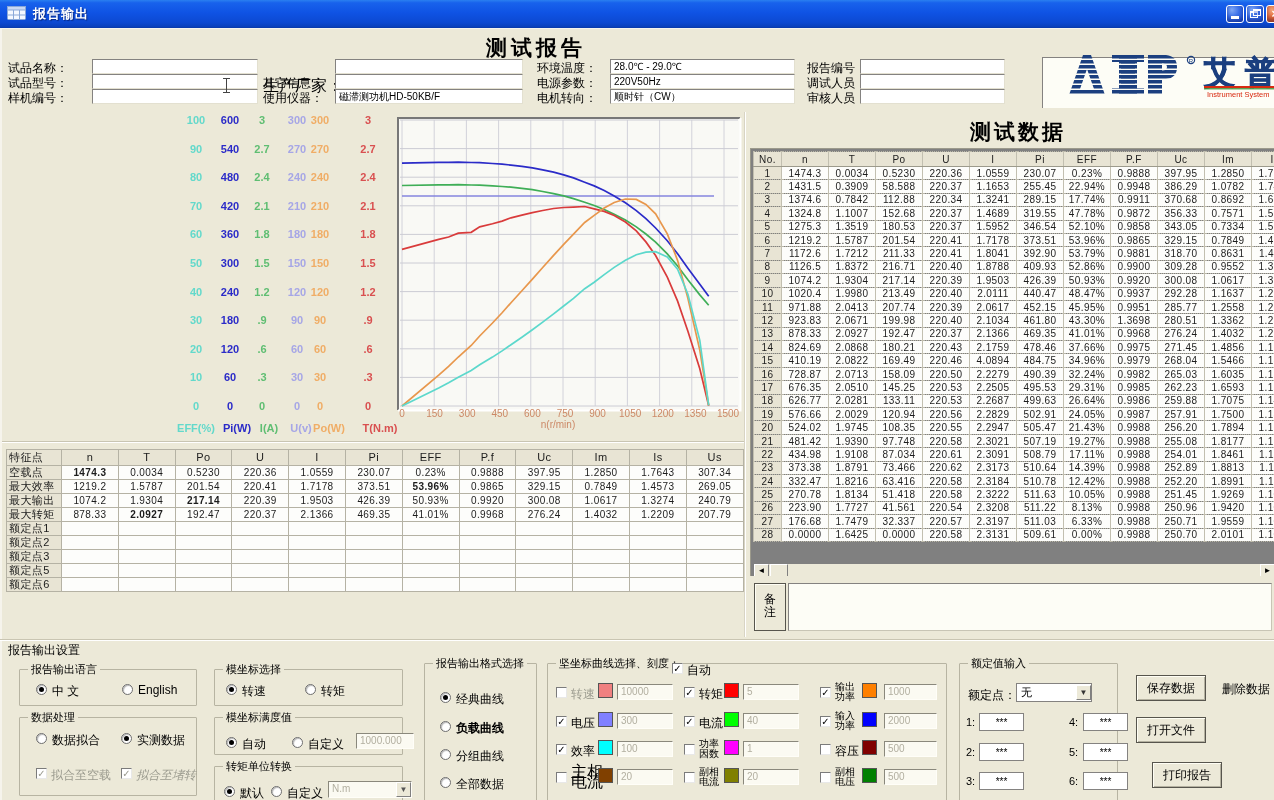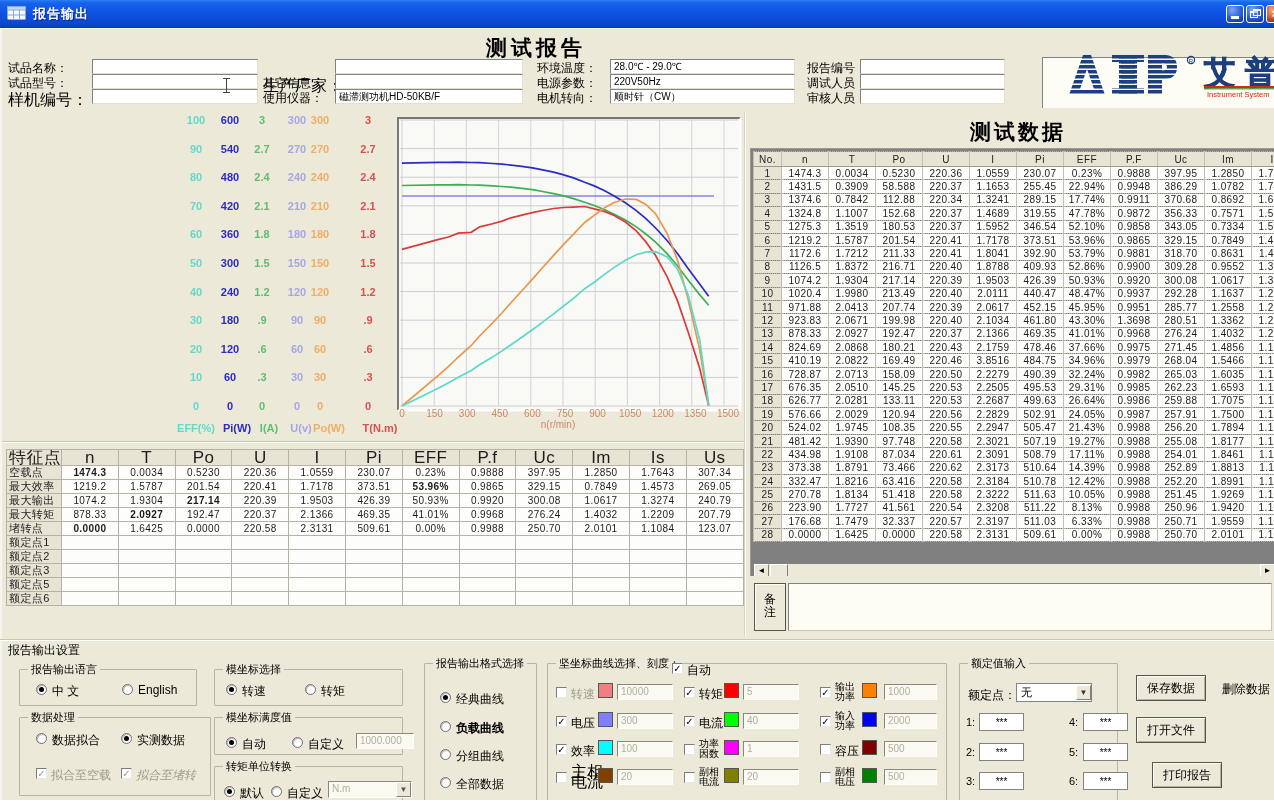--- a/index.html
+++ b/index.html
@@ -27,21 +27,21 @@
 .dinp{position:absolute;background:#fbfaf2;border-top:1px solid #8a887c;border-left:1px solid #8a887c;border-bottom:1px solid #fffef8;border-right:1px solid #fffef8;color:#b2afa0;font-size:10px;line-height:14px;padding-left:3px;}
 .btn{position:absolute;background:#ece9d8;border:1px solid #57554d;box-shadow:inset 1px 1px 0 #fffef4, inset -1px -1px 0 #b4b1a0;font-size:12px;text-align:center;}
 
 table{border-collapse:collapse;table-layout:fixed;}
 .dtab{position:absolute;left:753px;top:150px;width:546px;}
 .dtab td,.dtab th{letter-spacing:0.4px;border-left:1px solid #c2bfb0;border-right:1px solid #c2bfb0;border-top:1px dotted #bab7a8;border-bottom:1px dotted #bab7a8;font-size:10px;font-weight:normal;text-align:center;padding:0;color:#1c1c1c;background:#fdfdfb;overflow:hidden;white-space:nowrap;}
 .dtab th{background:#e8e4d4;border-bottom:1px solid #9c9a8c;height:15px;font-size:10px;letter-spacing:0.5px;}
 .dtab td.no{background:#e8e4d4;}
 .ftab{position:absolute;left:6px;top:449px;width:737px;}
 .ftab td,.ftab th{letter-spacing:0.4px;border:1px solid #b5b2a4;font-size:10px;font-weight:normal;text-align:center;padding:0;color:#1c1c1c;background:#fdfdfb;overflow:hidden;white-space:nowrap;height:12px;line-height:13px;}
-.ftab th{background:#e8e4d4;font-size:17px;}
+.ftab th{background:#e8e4d4;font-size:11px;}
 .ftab td.rh{background:#e8e4d4;text-align:left;padding-left:2px;font-size:11px;}
 </style></head>
 <body>
 <div class="titlebar">
  <svg class="abs" style="left:7px;top:6px" width="20" height="16" viewBox="0 0 20 16">
       <rect x="0.5" y="0.5" width="18" height="13" rx="1" fill="#f4f8ff" stroke="#8aa8d8"></rect>
       <rect x="0.5" y="0.5" width="18" height="3.5" fill="#c8d8f4" stroke="#8aa8d8"></rect>
       <line x1="6.5" y1="4" x2="6.5" y2="14" stroke="#8aa8d8"></line>
       <line x1="12.5" y1="4" x2="12.5" y2="14" stroke="#8aa8d8"></line>
       <line x1="0.5" y1="9" x2="18.5" y2="9" stroke="#8aa8d8"></line>
@@ -72,21 +72,21 @@
 <div class="lbl" style="left:807px;top:60px;font-size:12px">报告编号：</div>
 <div class="inp" style="left:860px;top:59px;width:145px;height:15px;font-size:11px"></div>
 <div class="lbl" style="left:8px;top:75px;font-size:12px">试品型号：</div>
 <div class="inp" style="left:92px;top:74px;width:166px;height:15px;font-size:11px"></div>
 <div class="lbl" style="left:263px;top:75px;font-size:12px">其它信息：</div>
 <div class="inp" style="left:335px;top:74px;width:188px;height:15px;font-size:10px"></div>
 <div class="lbl" style="left:537px;top:75px;font-size:12px">电源参数：</div>
 <div class="inp" style="left:610px;top:74px;width:185px;height:15px;font-size:10px">220V50Hz</div>
 <div class="lbl" style="left:807px;top:75px;font-size:12px">调试人员：</div>
 <div class="inp" style="left:860px;top:74px;width:145px;height:15px;font-size:11px"></div>
-<div class="lbl" style="left:8px;top:90px;font-size:16px">样机编号：</div>
+<div class="lbl" style="left:8px;top:90px;font-size:12px">样机编号：</div>
 <div class="inp" style="left:92px;top:89px;width:166px;height:15px;font-size:11px"></div>
 <div class="lbl" style="left:263px;top:90px;font-size:12px">使用仪器：</div>
 <div class="inp" style="left:335px;top:89px;width:188px;height:15px;font-size:10px">磁滞测功机HD-50KB/F</div>
 <div class="lbl" style="left:537px;top:90px;font-size:12px">电机转向：</div>
 <div class="inp" style="left:610px;top:89px;width:185px;height:15px;font-size:10px">顺时针（CW）</div>
 <div class="lbl" style="left:807px;top:90px;font-size:12px">审核人员：</div>
 <div class="inp" style="left:860px;top:89px;width:145px;height:15px;font-size:11px"></div>
 <div class="abs" style="left:222px;top:78px;width:9px;height:15px;">
     <div class="abs" style="left:4px;top:0;width:1px;height:15px;background:#444"></div>
     <div class="abs" style="left:1px;top:0;width:7px;height:1px;background:#444"></div>
@@ -321,35 +321,20 @@
         <td>2.1366</td>
         <td>469.35</td>
         <td>41.01%</td>
         <td>0.9968</td>
         <td>276.24</td>
         <td>1.4032</td>
         <td>1.2209</td>
         <td>207.79</td>
       </tr>
 <tr style="height:13.6px">
-        <td class="rh">堵转点</td>
-        <td><b>0.0000</b></td>
-        <td>1.6425</td>
-        <td>0.0000</td>
-        <td>220.58</td>
-        <td>2.3131</td>
-        <td>509.61</td>
-        <td>0.00%</td>
-        <td>0.9988</td>
-        <td>250.70</td>
-        <td>2.0101</td>
-        <td>1.1084</td>
-        <td>123.07</td>
-      </tr>
-<tr style="height:13.6px">
         <td class="rh">额定点1</td>
         <td></td>
         <td></td>
         <td></td>
         <td></td>
         <td></td>
         <td></td>
         <td></td>
         <td></td>
         <td></td>
@@ -646,21 +631,21 @@
           <td>271.45</td>
           <td>1.4856</td>
           <td>1.1998</td>
         </tr>
 <tr style="height:13.4px">
           <td class="no">15</td>
           <td>410.19</td>
           <td>2.0822</td>
           <td>169.49</td>
           <td>220.46</td>
-          <td>3.8516</td>
+          <td>4.0894</td>
           <td>484.75</td>
           <td>34.96%</td>
           <td>0.9979</td>
           <td>268.04</td>
           <td>1.5466</td>
           <td>1.1856</td>
         </tr>
 <tr style="height:13.4px">
           <td class="no">16</td>
           <td>728.87</td>
@@ -859,21 +844,21 @@
 
 <div class="abs" style="left:0;top:639px;width:1274px;height:2px;border-top:1px solid #c9c5b2;border-bottom:1px solid #fff;"></div>
 <div class="abs" style="left:8px;top:642px;font-size:12px;">报告输出设置</div>
 <div class="grp" style="left:19px;top:669px;width:178px;height:37px">
     <div class="gt">报告输出语言</div>
   </div>
 <div class="radio on" style="left:36px;top:684px"></div>
 <div class="lbl" style="left:52px;top:683px;">中 文</div>
 <div class="radio" style="left:122px;top:684px"></div>
 <div class="lbl" style="left:138px;top:683px;">English</div>
-<div class="grp" style="left:19px;top:717px;width:192px;height:79px">
+<div class="grp" style="left:19px;top:717px;width:178px;height:79px">
     <div class="gt">数据处理</div>
   </div>
 <div class="radio" style="left:36px;top:733px"></div>
 <div class="lbl" style="left:52px;top:732px;">数据拟合</div>
 <div class="radio on" style="left:121px;top:733px"></div>
 <div class="lbl" style="left:137px;top:732px;">实测数据</div>
 <div class="check dis" style="left:36px;top:768px">✓</div>
 <div class="lbl" style="left:51px;top:767px;color:#9a9a8e;">拟合至空载</div>
 <div class="check dis" style="left:121px;top:768px">✓</div>
 <div class="lbl" style="left:136px;top:767px;color:#9a9a8e;font-style:italic;">拟合至堵转</div>

